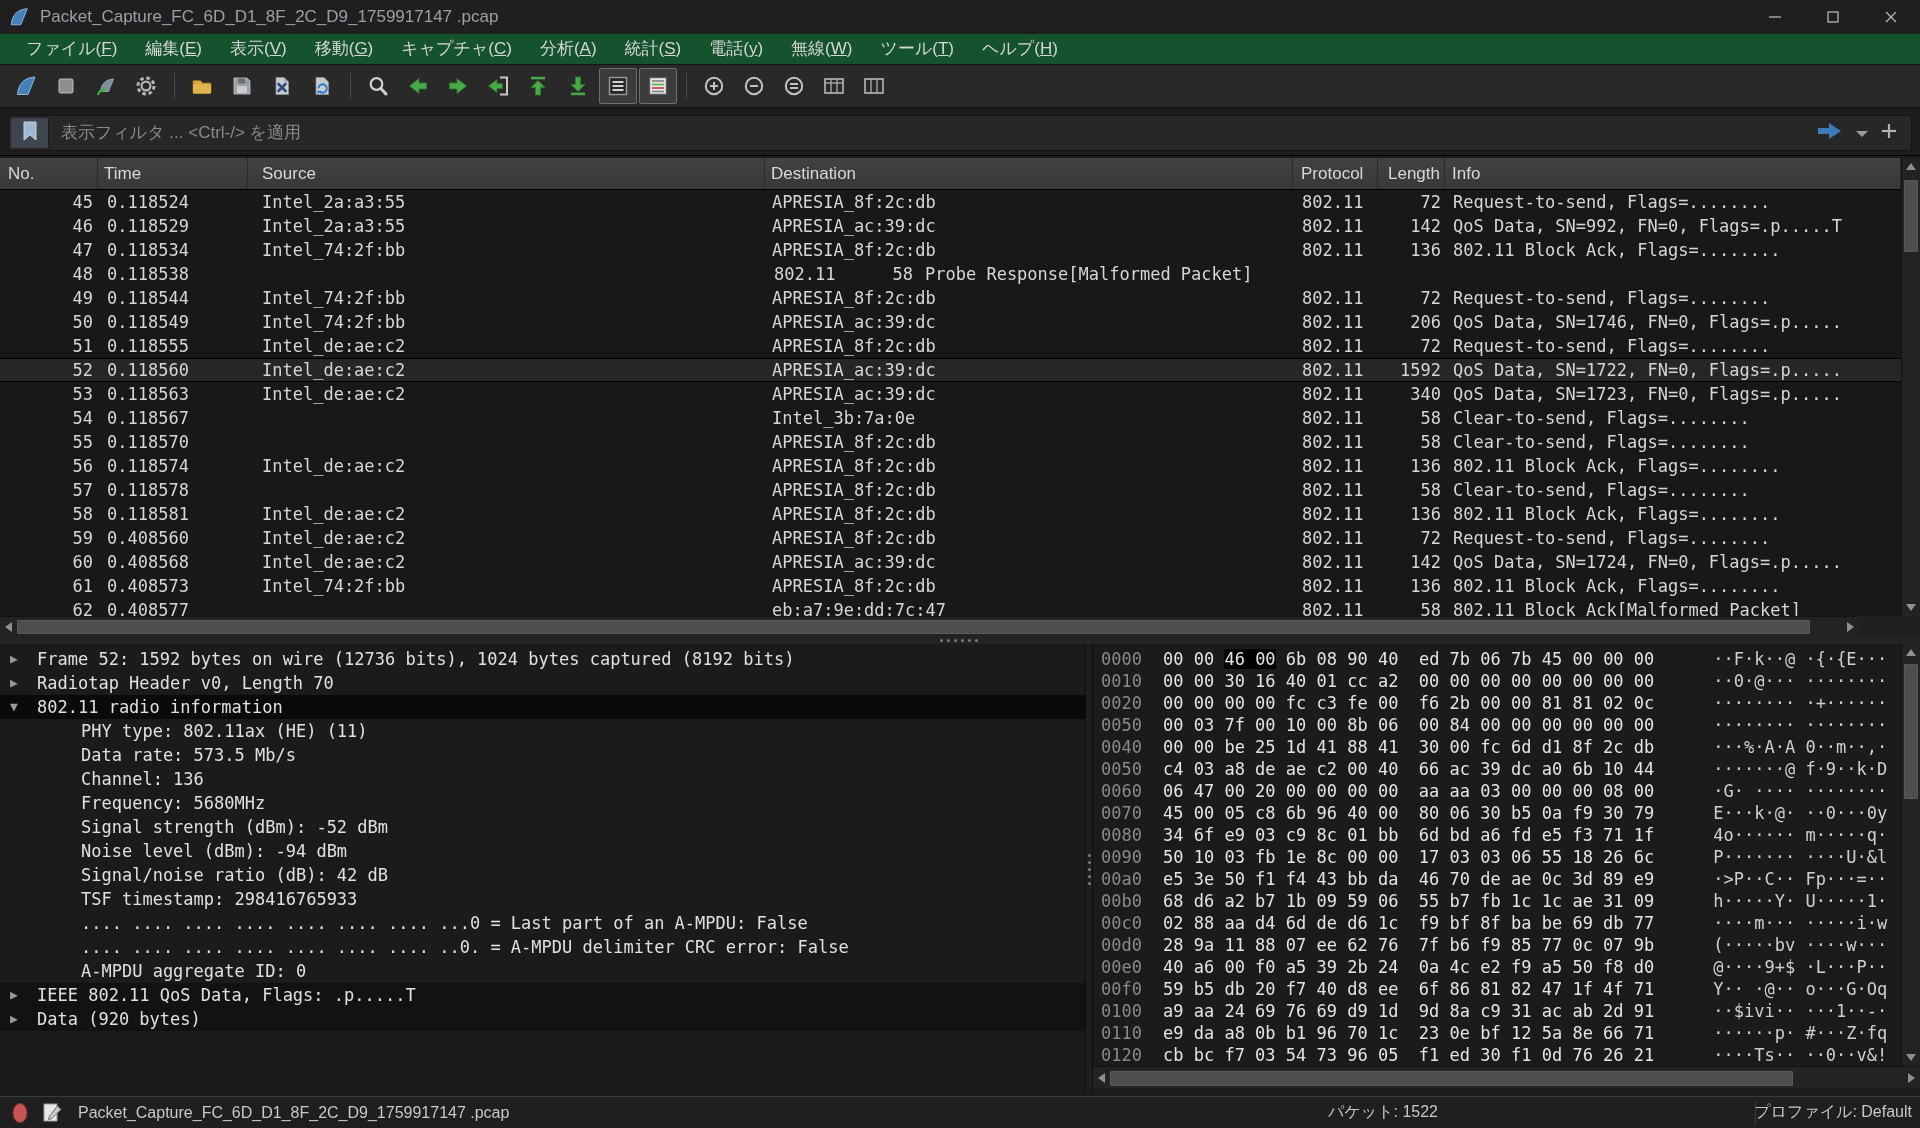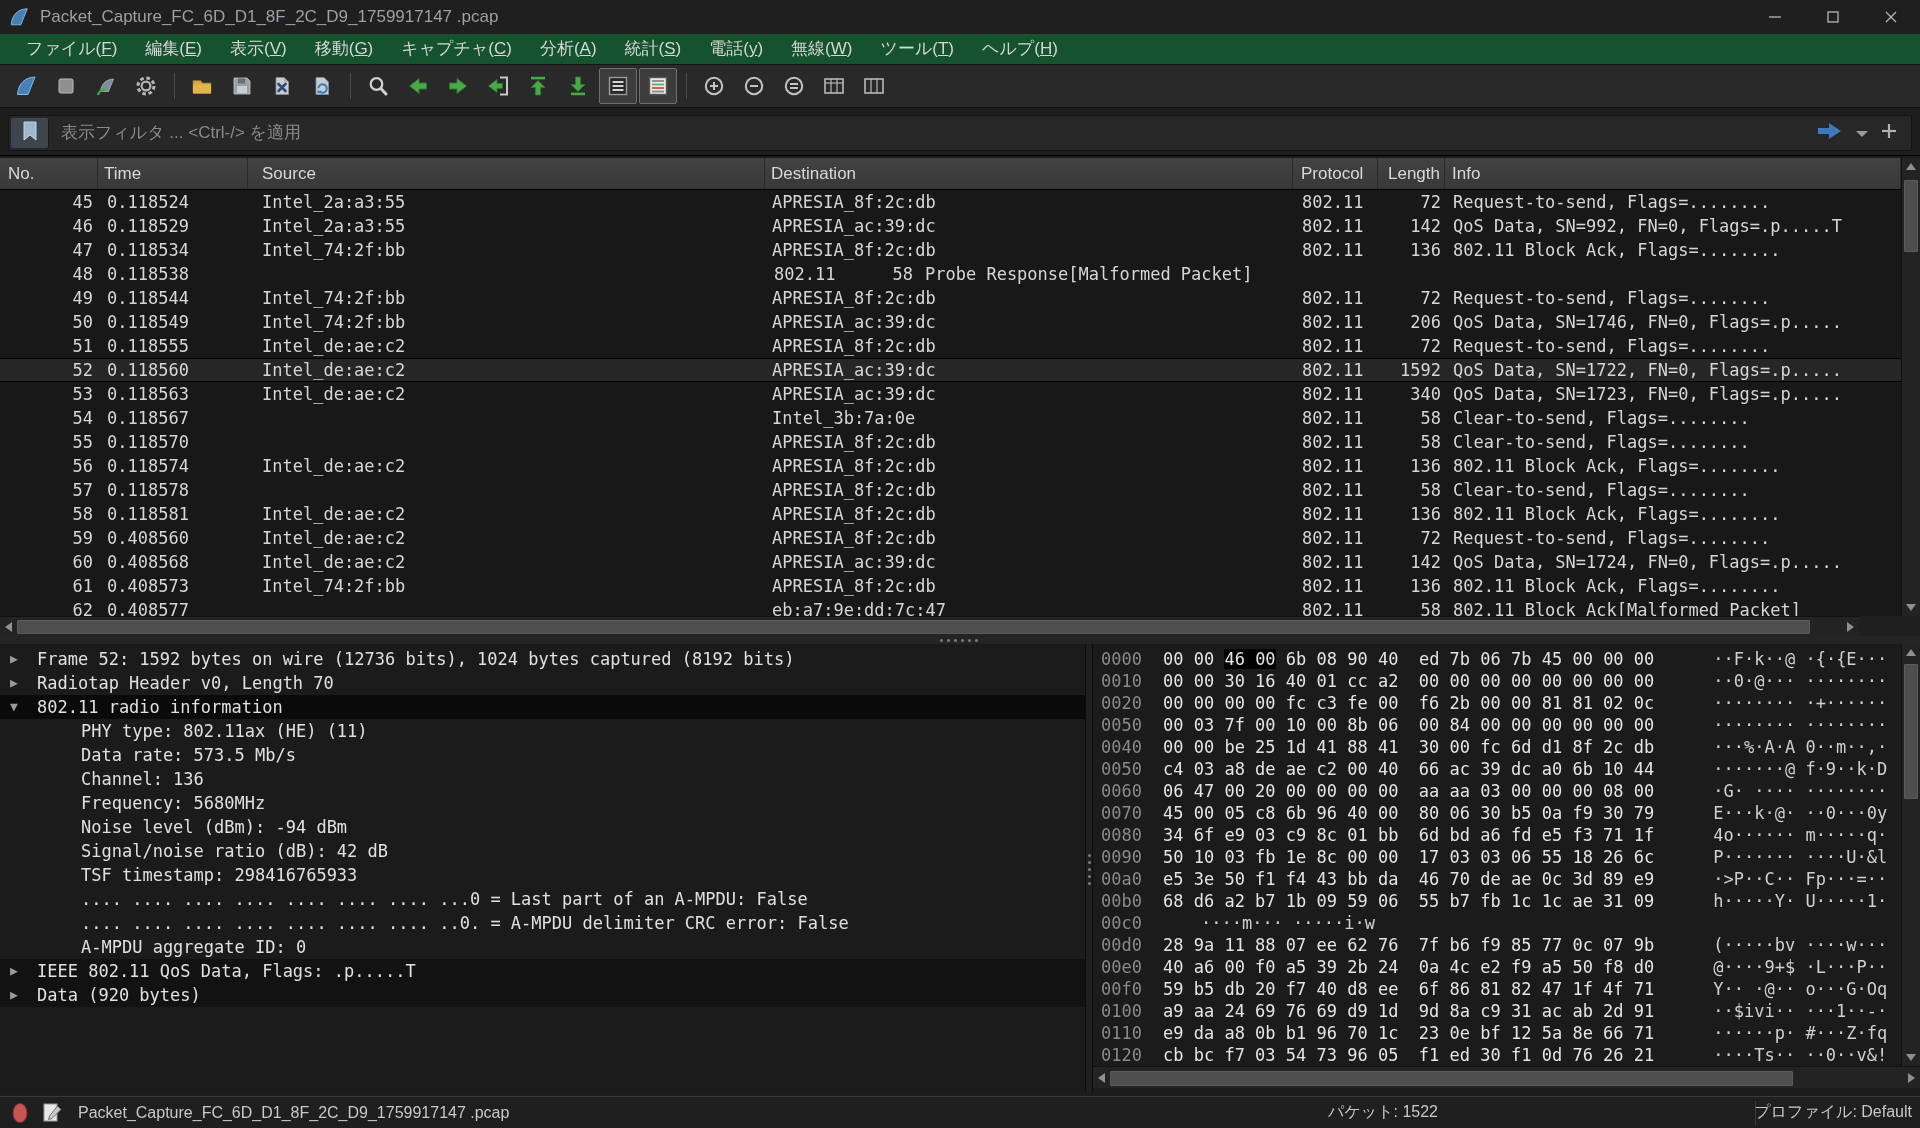--- a/index.html
+++ b/index.html
@@ -588,20 +588,24 @@
       <div class="drow child">
         <span class="tw"></span>
         <span class="dtxt">Channel: 136</span>
       </div>
       <div class="drow child">
         <span class="tw"></span>
         <span class="dtxt">Frequency: 5680MHz</span>
       </div>
       <div class="drow child">
         <span class="tw"></span>
+        <span class="dtxt">Signal strength (dBm): -52 dBm</span>
+      </div>
+      <div class="drow child">
+        <span class="tw"></span>
         <span class="dtxt">Noise level (dBm): -94 dBm</span>
       </div>
       <div class="drow child">
         <span class="tw"></span>
         <span class="dtxt">Signal/noise ratio (dB): 42 dB</span>
       </div>
       <div class="drow child">
         <span class="tw"></span>
         <span class="dtxt">TSF timestamp: 298416765933</span>
       </div>
@@ -688,20 +692,21 @@
         <span class="hbytes"><span></span><span class="hl"></span><span>e5 3e 50 f1 f4 43 bb da  46 70 de ae 0c 3d 89 e9</span></span>
         <span class="hascii">·&gt;P··C·· Fp···=··</span>
       </div>
       <div class="hrow">
         <span class="hoff">00b0</span>
         <span class="hbytes"><span></span><span class="hl"></span><span>68 d6 a2 b7 1b 09 59 06  55 b7 fb 1c 1c ae 31 09</span></span>
         <span class="hascii">h·····Y· U·····1·</span>
       </div>
       <div class="hrow">
         <span class="hoff">00c0</span>
+        <span class="hbytes"><span></span><span class="hl"></span><span>02 88 aa d4 6d de d6 1c  f9 bf 8f ba be 69 db 77</span></span>
         <span class="hascii">····m··· ·····i·w</span>
       </div>
       <div class="hrow">
         <span class="hoff">00d0</span>
         <span class="hbytes"><span></span><span class="hl"></span><span>28 9a 11 88 07 ee 62 76  7f b6 f9 85 77 0c 07 9b</span></span>
         <span class="hascii">(·····bv ····w···</span>
       </div>
       <div class="hrow">
         <span class="hoff">00e0</span>
         <span class="hbytes"><span></span><span class="hl"></span><span>40 a6 00 f0 a5 39 2b 24  0a 4c e2 f9 a5 50 f8 d0</span></span>

